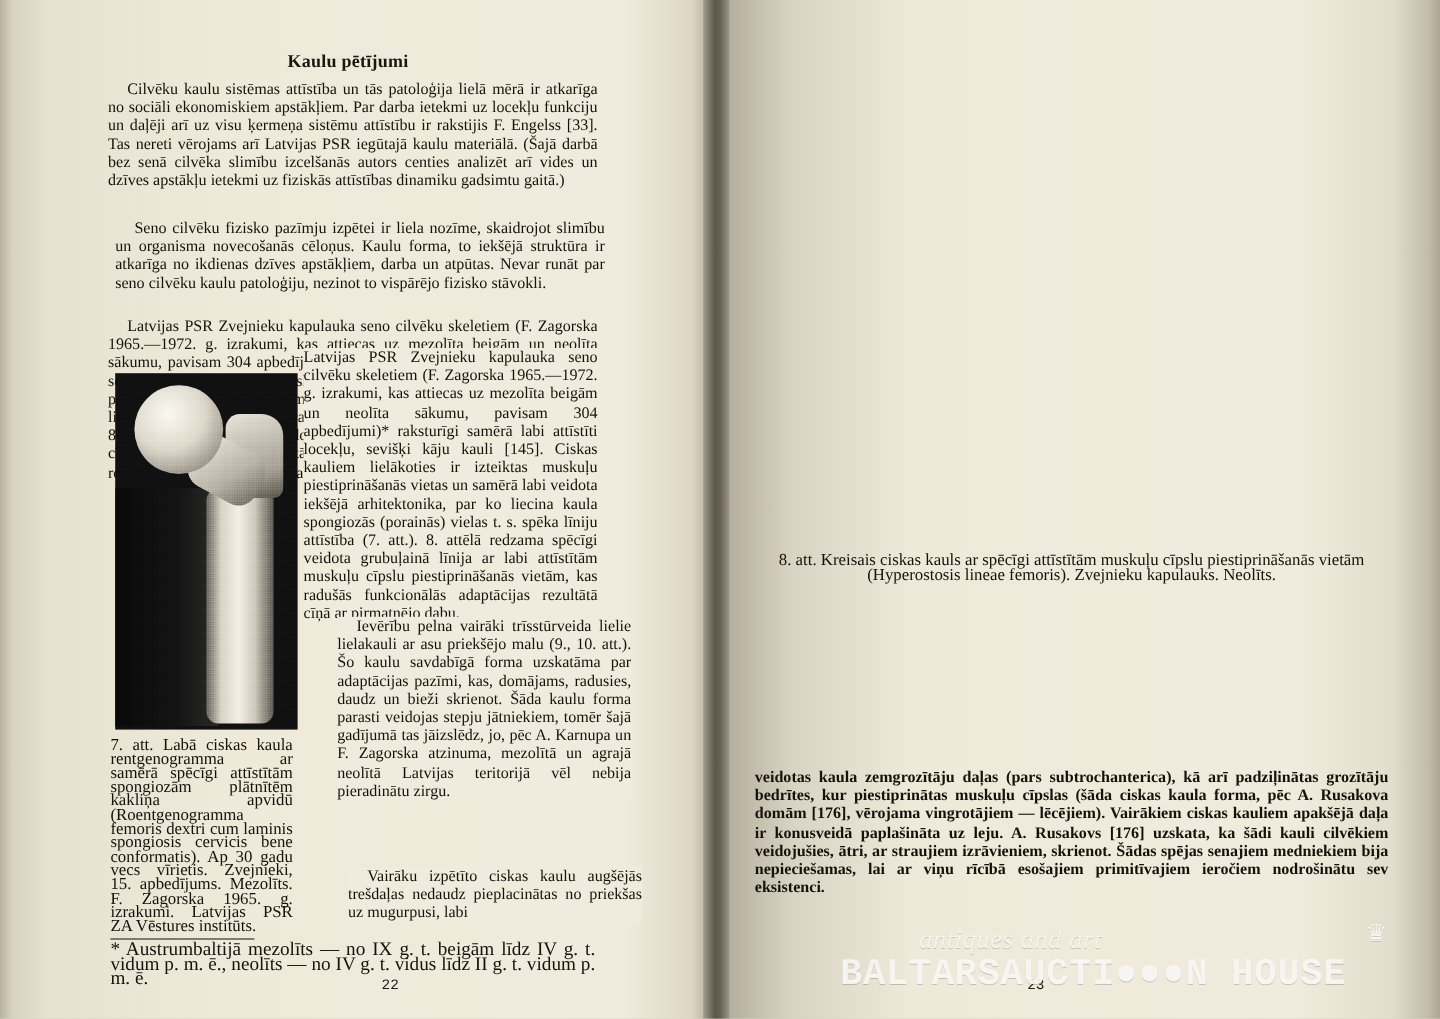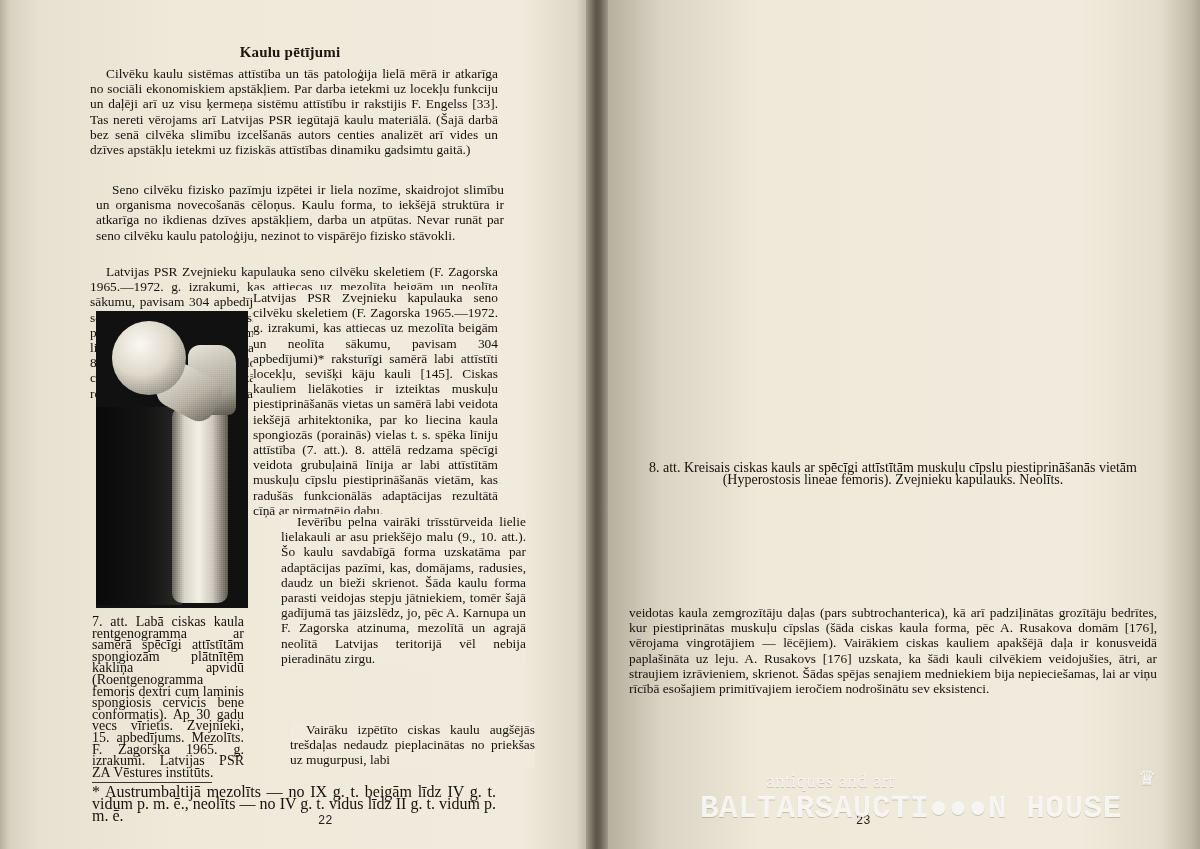--- a/index.html
+++ b/index.html
@@ -86,21 +86,21 @@
   }
 
   
   .wm{
     position:absolute;left:700px;top:770px;width:470px;height:66px;
     color:rgba(255,255,255,.78);
     text-shadow:0 1px 0 rgba(0,0,0,.18);
     pointer-events:none;
   }
   .wm .small{
-    font-family:"Liberation Serif", serif;font-size:19px;
+    font-family:"Liberation Serif", serif;font-style:italic;font-size:22px;
     letter-spacing:.5px;margin-left:66px;color:rgba(252,250,245,.85);
   }
   .wm .big{
     font-family:Liberation Mono, monospace;font-weight:bold;font-size:31px;
     letter-spacing:.5px;color:rgba(253,251,247,.9);line-height:34px;
   }
   .wm .crown{
     position:absolute;right:6px;top:-2px;width:26px;height:20px;
     color:rgba(253,251,247,.9);font-size:20px;line-height:20px;
   }
@@ -159,21 +159,21 @@
 
     <div class="col folio" style="left:318px;top:814px;">22</div>
   </div>
 
   <div class="page page-right">
 
     <div class="col figcap" style="left:25px;top:462px;width:528px;text-align:center;">8. att. Kreisais ciskas kauls ar spēcīgi attīstītām muskuļu cīpslu piestiprināšanās vietām (Hyperostosis lineae femoris). Zvejnieku kapulauks. Neolīts.</div>
 
 
 
-    <div class="col body-text" style="left:25px;top:605px;width:528px;">
+    <div class="col body-text" style="left:25px;top:640px;width:528px;font-weight:bold;">
       <p style="text-indent:0;">veidotas kaula zemgrozītāju daļas (pars subtrochanterica), kā arī padziļinātas grozītāju bedrītes, kur piestiprinātas muskuļu cīpslas (šāda ciskas kaula forma, pēc A. Rusakova domām [176], vērojama vingrotājiem — lēcējiem). Vairākiem ciskas kauliem apakšējā daļa ir konusveidā paplašināta uz leju. A. Rusakovs [176] uzskata, ka šādi kauli cilvēkiem veidojušies, ātri, ar straujiem izrāvieniem, skrienot. Šādas spējas senajiem medniekiem bija nepieciešamas, lai ar viņu rīcībā esošajiem primitīvajiem ieročiem nodrošinātu sev eksistenci.</p>
     </div>
 
     <div class="col folio" style="left:252px;top:814px;">23</div>
   </div>
 
   <div class="wm">
     <div class="small">antiques and art</div>
     <div class="big">
       <span>BALTARS</span><span>AUCTI</span><span class="dots">●●●</span><span>N HOUSE</span>

